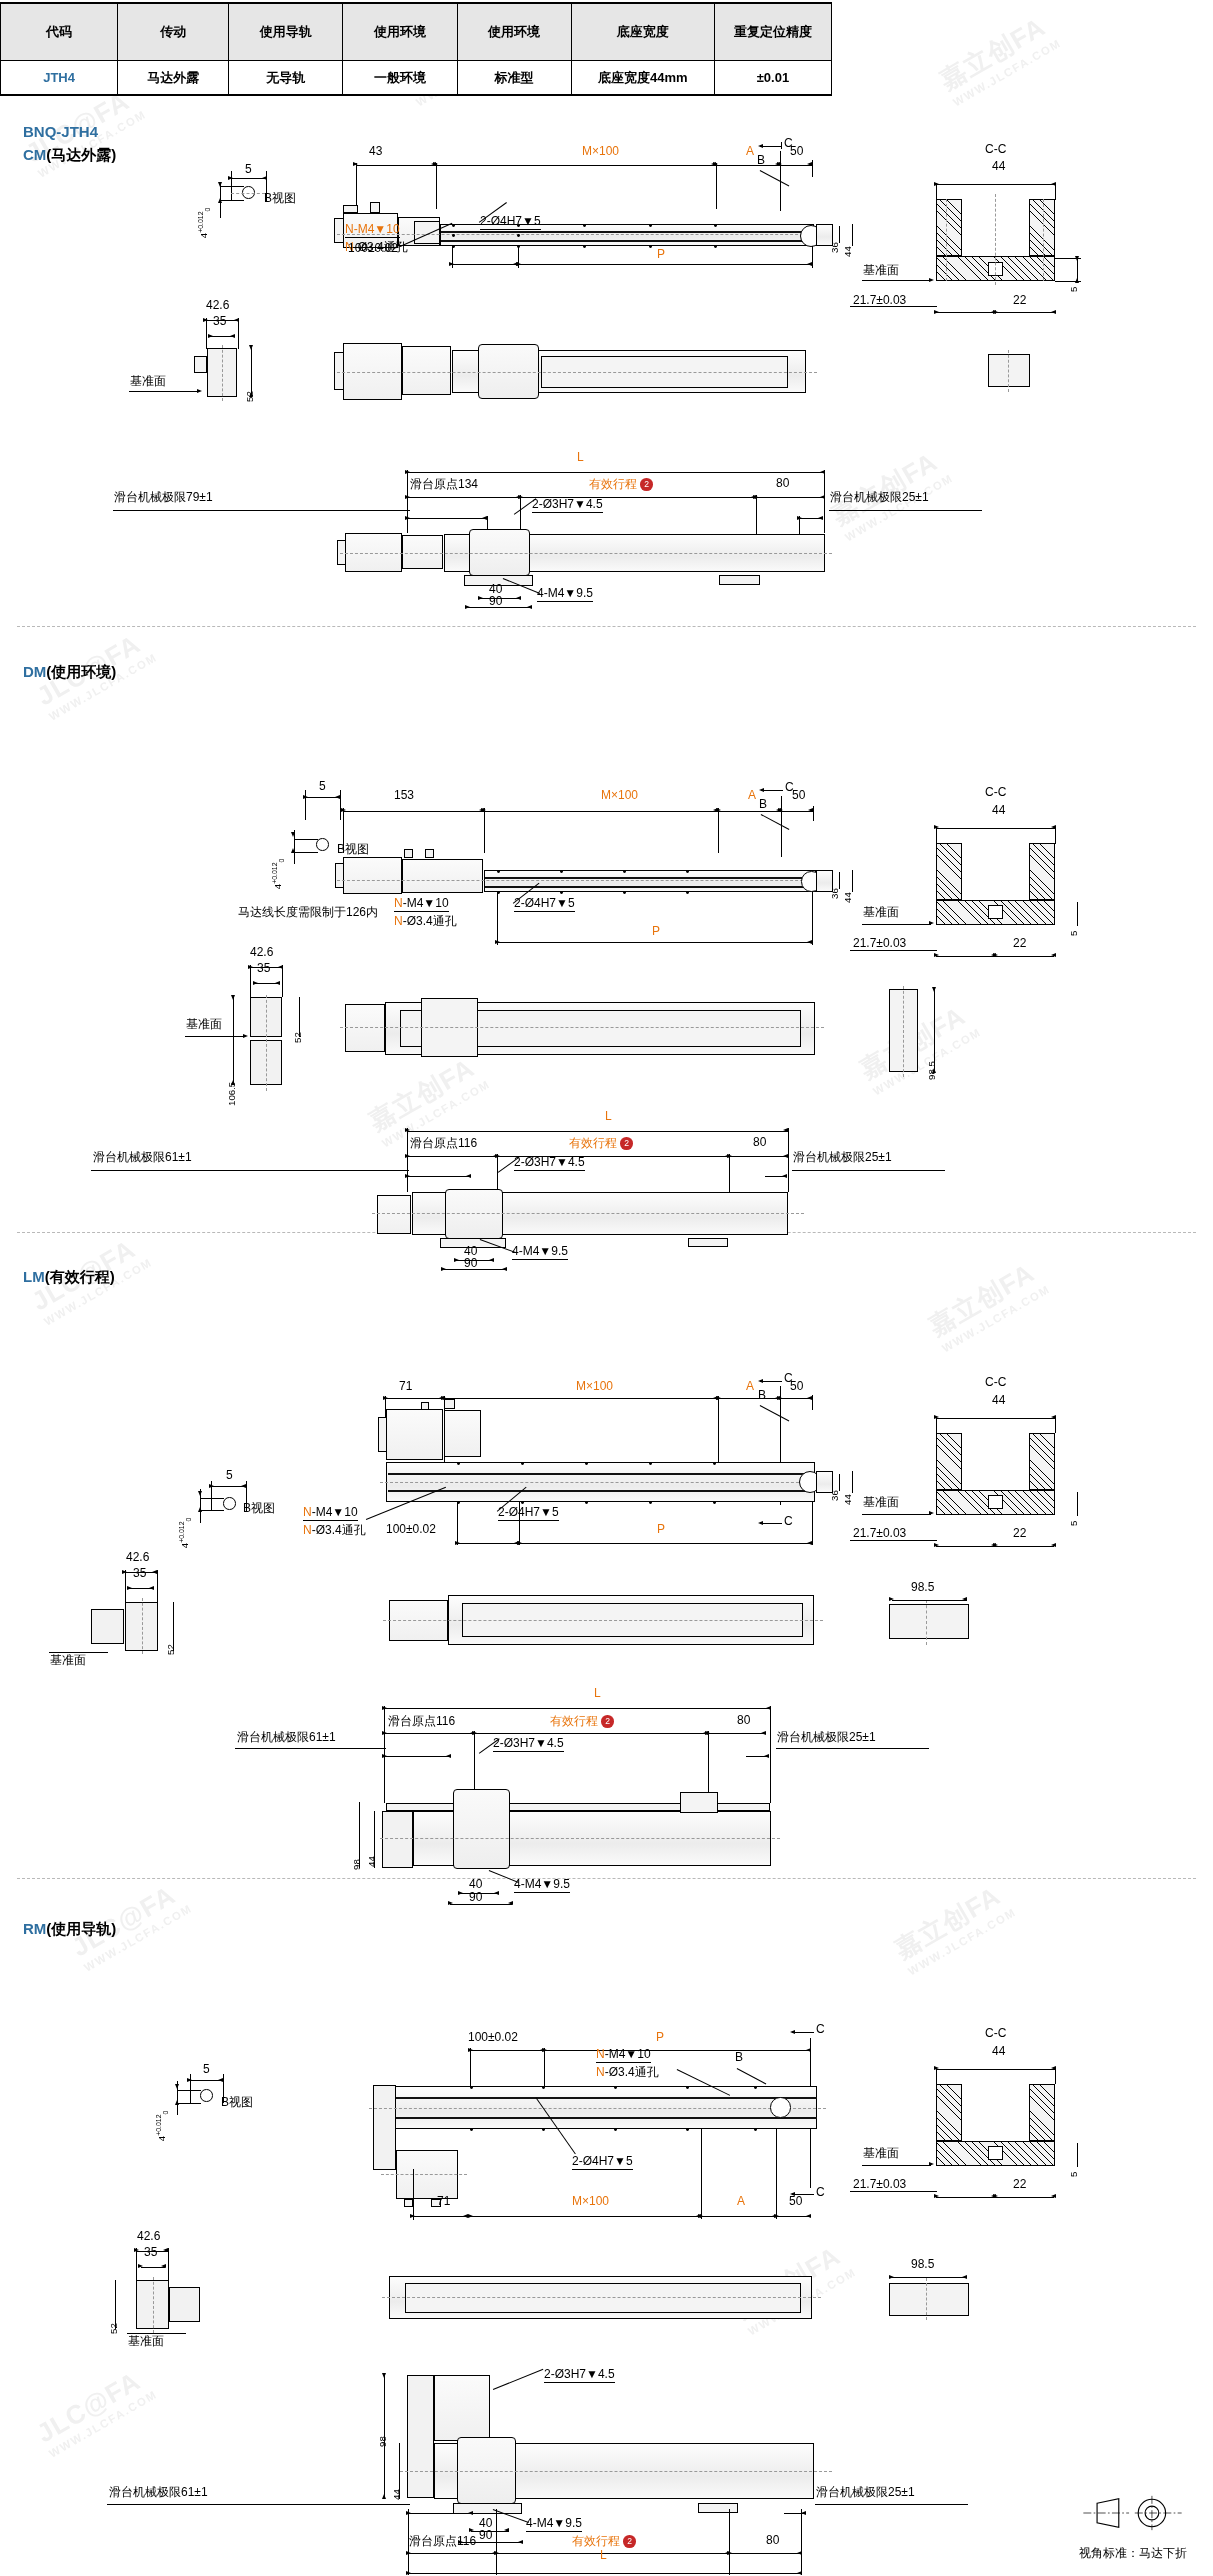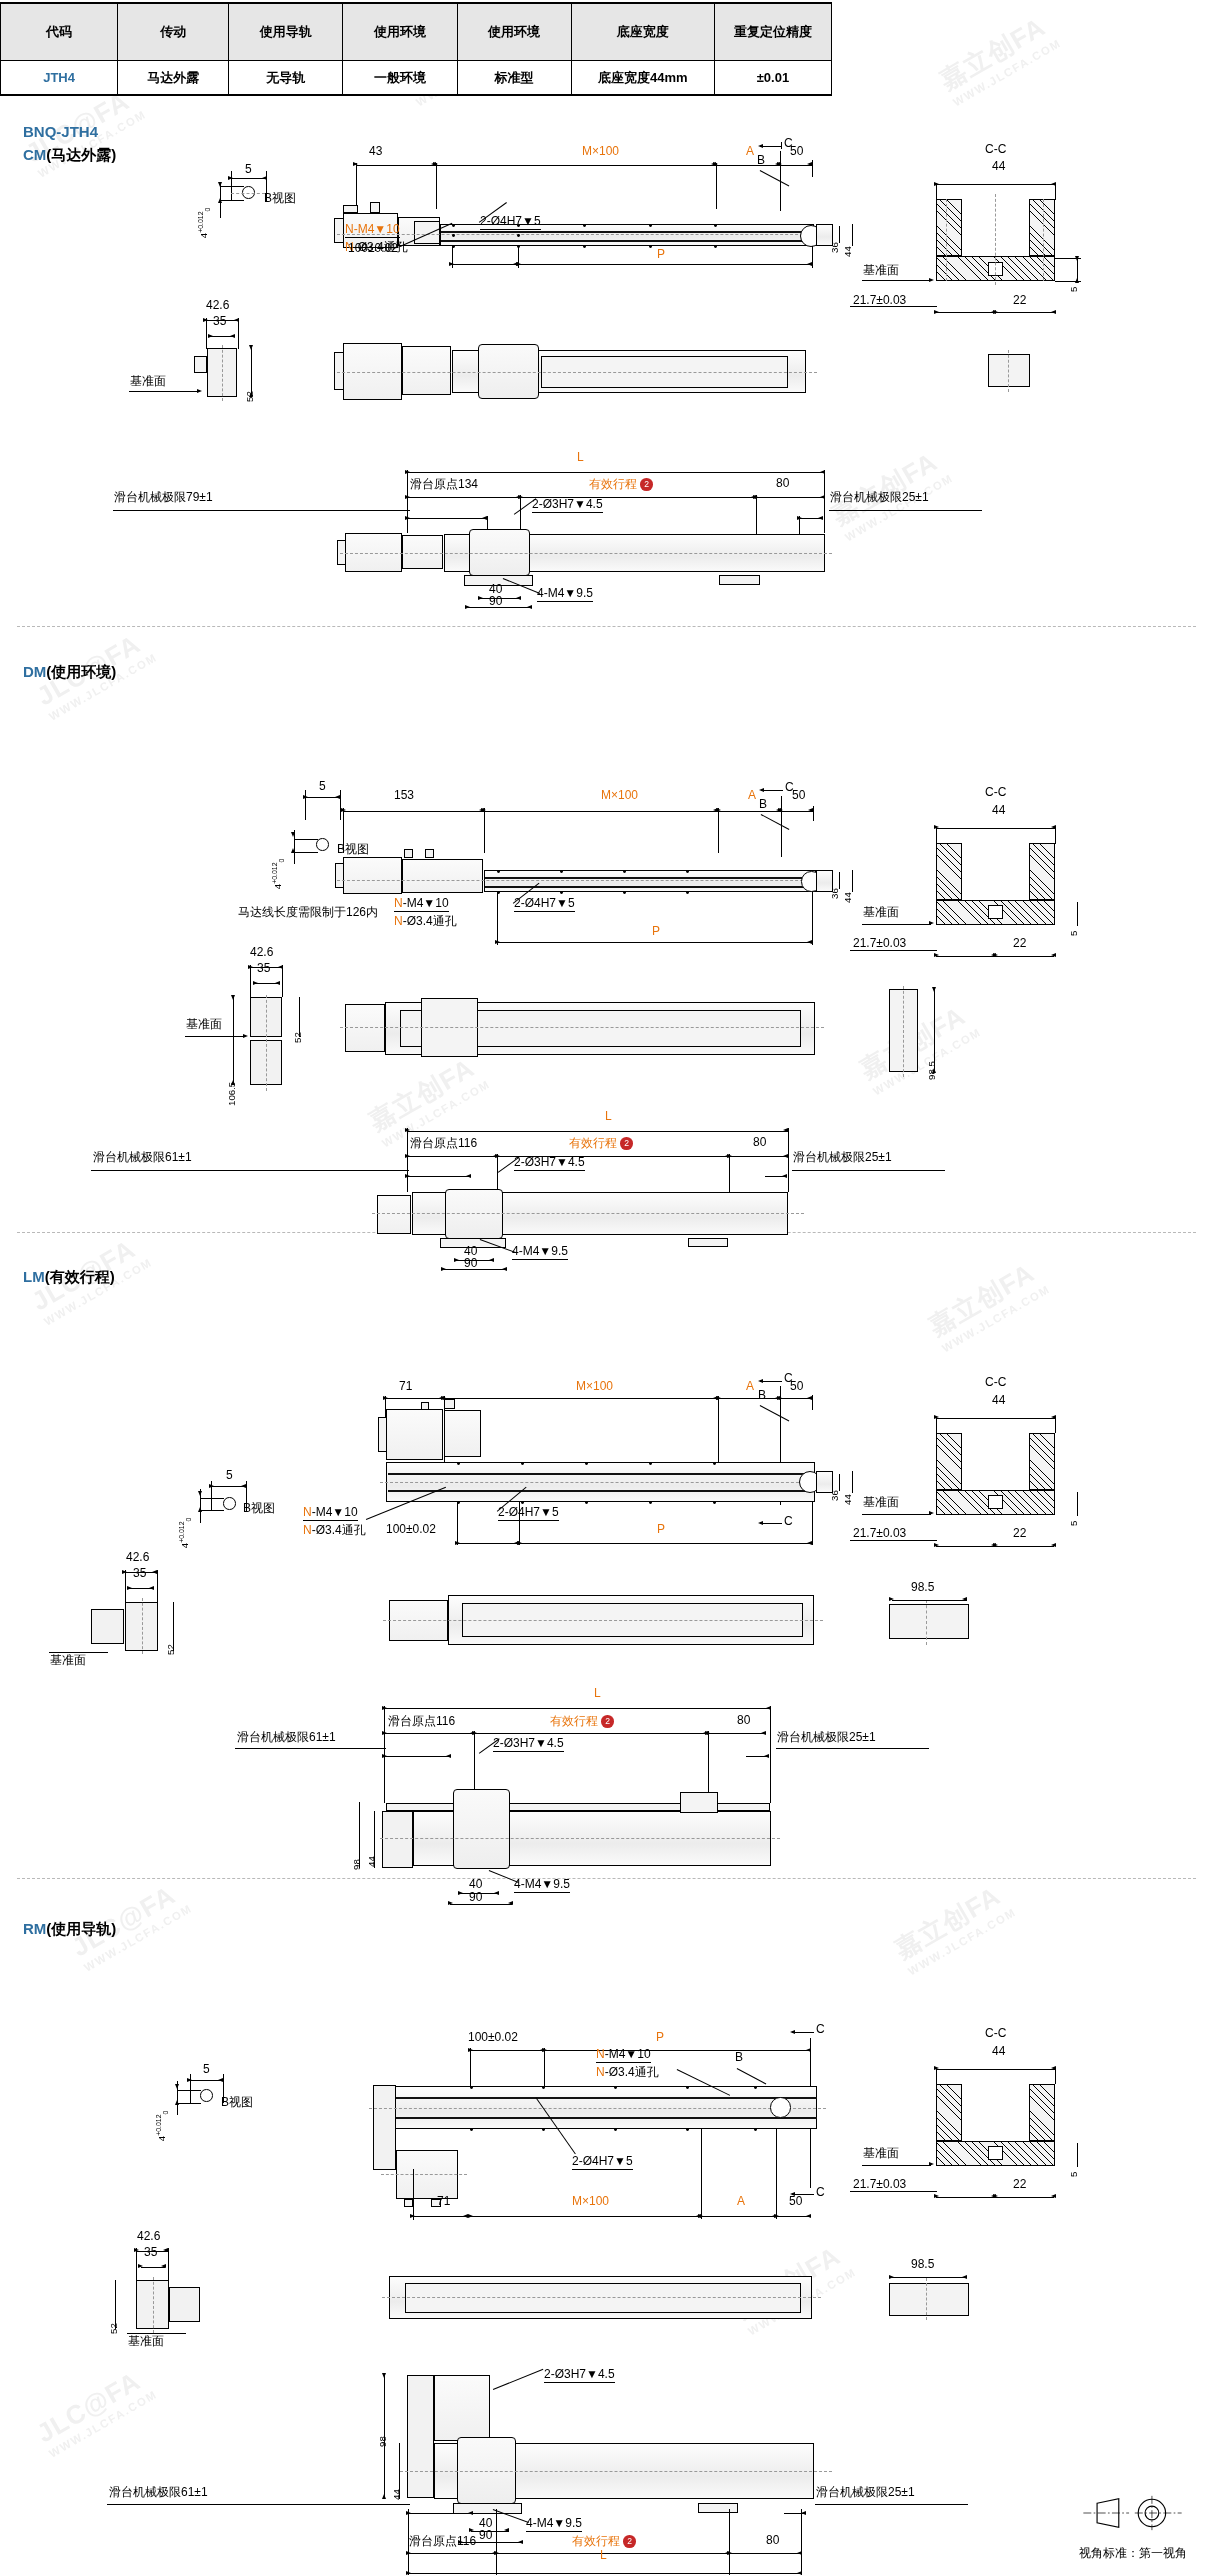--- a/index.html
+++ b/index.html
@@ -1102,14 +1102,14 @@
 <div class="proj" style="left:1081px; top:2493px;">
   <svg width="103" height="40" viewBox="0 0 180 70">
     <polygon points="28,18 66,10 66,60 28,52" fill="none" stroke="#000" stroke-width="2"></polygon>
     <circle cx="124" cy="35" r="24" fill="none" stroke="#000" stroke-width="2"></circle>
     <circle cx="124" cy="35" r="12" fill="none" stroke="#000" stroke-width="2"></circle>
     <line x1="4" y1="35" x2="84" y2="35" stroke="#000" stroke-width="1.2" stroke-dasharray="14,4,3,4"></line>
     <line x1="94" y1="35" x2="176" y2="35" stroke="#000" stroke-width="1.2" stroke-dasharray="14,4,3,4"></line>
     <line x1="124" y1="5" x2="124" y2="65" stroke="#000" stroke-width="1.2" stroke-dasharray="14,4,3,4"></line>
   </svg>
 </div>
-<div class="proj proj-cap" style="left:1079px; top:2545px;">视角标准：第一视角</div>
+<div class="proj proj-cap" style="left:1079px; top:2545px;">视角标准：马达下折</div>
 
 
 </body></html>

